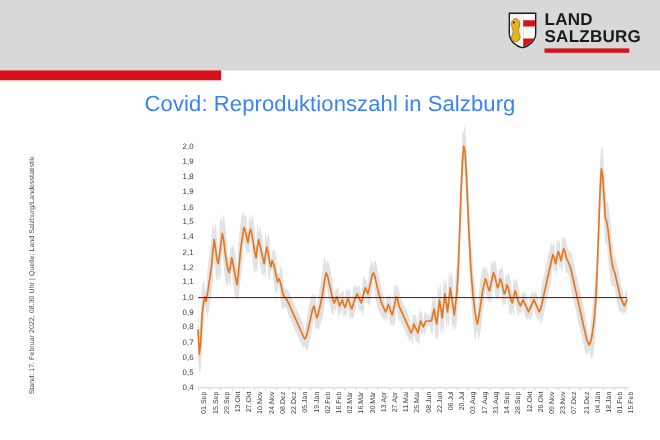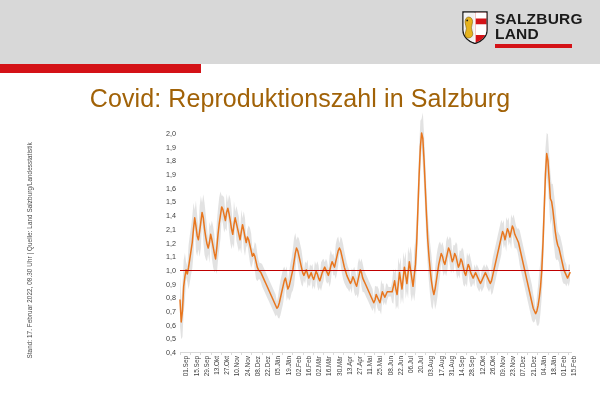--- a/index.html
+++ b/index.html
@@ -34,21 +34,21 @@
   .side-credit{
     position:absolute;left:-96px;top:230px;width:250px;
     transform:rotate(-90deg);transform-origin:center center;
     font-size:6.3px;color:#4a4a4a;letter-spacing:.08px;
     white-space:nowrap;text-align:left;
   }
   
   .chart-title{
     position:absolute;left:0;top:84px;width:600px;
     text-align:center;
-    font-size:25px;font-weight:400;color:#a16207;letter-spacing:.1px;
+    font-size:20px;font-weight:400;color:#3b82f6;letter-spacing:.1px;
   }
   
   .chart{
     position:absolute;left:0;top:126px;width:600px;height:240px;
   }
   .plot{
     position:absolute;left:180px;top:7px;width:390px;height:219px;
   }
   .ylabels{
     position:absolute;left:152px;top:0px;width:24px;height:233px;
@@ -86,22 +86,22 @@
   <svg class="crest" viewBox="0 0 26 33">
     <path d="M1 1 H25 V19 C25 26 19 31 13 32.5 C7 31 1 26 1 19 Z" fill="#ffffff" stroke="#1a1a1a" stroke-width="1.4"></path>
     <path d="M13.6 1.7 H24.3 V19 C24.3 25.4 19 29.9 13.6 31.5 Z" fill="#d41217"></path>
     <path d="M13.6 1.7 H24.3 V7.5 H13.6 Z" fill="#ffffff"></path>
     <path d="M13.6 13.2 H24.3 V19 C24.3 21 24 22.6 23.3 24 H13.6 Z" fill="#ffffff"></path>
     <path d="M1.7 1.7 H12.6 V31.5 C7.2 29.9 1.7 25.4 1.7 19 Z" fill="#f2f2f2"></path>
     <path d="M6.5 6 C9 6 10.6 8 10.6 10.6 C10.6 13 9.4 14.6 9.4 16.8 C9.4 19 10.8 20.6 10.8 22.8 C10.8 25.2 9 27 6.6 27 C4.6 27 3 25.6 3 23.4 C3 21.2 4.4 20 4.4 17.6 C4.4 15 3 13.8 3 11.2 C3 8.2 4.4 6 6.5 6 Z" fill="#e6b31e" stroke="#6b4f00" stroke-width=".5"></path>
     <circle cx="5.2" cy="9.4" r=".9" fill="#1a1a1a"></circle>
   </svg>
   <div class="logo-text">
+    <span class="logo-line">LAND</span>
     <span class="logo-line">SALZBURG</span>
-    <span class="logo-line">LAND</span>
     <span class="logo-underline"></span>
   </div>
 </div>
 
 <div class="side-credit">Stand: 17. Februar 2022, 08.30 Uhr | Quelle: Land Salzburg/Landesstatistik</div>
 
 <div class="chart-title">Covid: Reproduktionszahl in Salzburg</div>
 
 <div class="chart">
   <div class="ylabels" id="ylabels">

